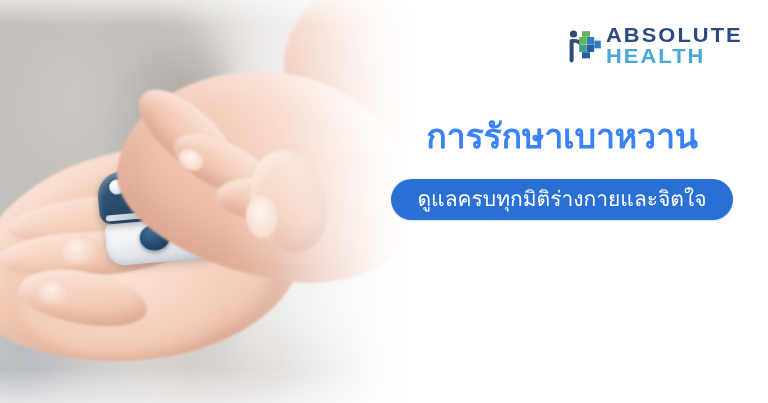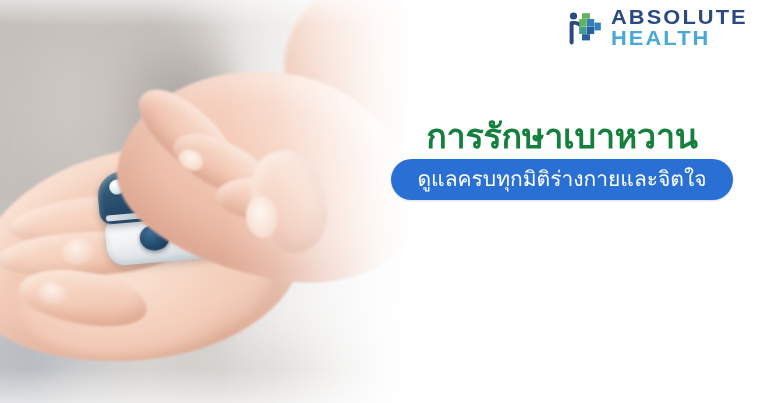--- a/index.html
+++ b/index.html
@@ -240,24 +240,23 @@
   }
   .photo-soft-bottom {
     position:absolute; left:0; right:0; bottom:0; height:34px;
     background:linear-gradient(0deg,rgba(255,255,255,.55),rgba(255,255,255,0));
     pointer-events:none;
   }
 
   
   .logo {
     position:absolute;
-    left:566px; top:7px;
+    left:566px; top:25px;
     display:flex;
     align-items:center;
-    gap:5px;
   }
   .logo-mark { width:40px; height:40px; flex:0 0 auto; display:block; }
   .logo-words { display:flex; flex-direction:column; line-height:.96; }
   .logo-absolute {
     font-size:21px;
     font-weight:700;
     letter-spacing:2.0px;
     color:#2a4a80;
     font-family:"Liberation Sans","DejaVu Sans",sans-serif;
     transform:scaleX(1.04);
@@ -277,21 +276,21 @@
   
   .copy {
     position:absolute;
     left:378px; top:118px;
     width:368px;
     text-align:center;
   }
   .headline-1 {
     font-size:34px;
     font-weight:700;
-    color:#15803d;
+    color:#3b82f6;
     line-height:1.08;
     letter-spacing:-.2px;
     white-space:nowrap;
   }
   .headline-2 {
     font-size:46px;
     font-weight:700;
     color:#27477f;
     line-height:1.08;
     margin-top:2px;
@@ -302,21 +301,21 @@
     font-size:25px;
     font-weight:700;
     color:#3b7ccc;
     line-height:1.15;
     margin-top:6px;
     letter-spacing:-.2px;
     white-space:nowrap;
   }
   .pill {
     display:inline-block;
-    margin-top:4px;
+    margin-top:24px;
     padding:7px 26px 8px;
     background:#2a6fd4;
     color:#ffffff;
     border-radius:999px;
     font-size:21px;
     font-weight:400;
     line-height:1.25;
     white-space:nowrap;
     box-shadow:0 1px 2px rgba(30,70,140,.18);
   }

